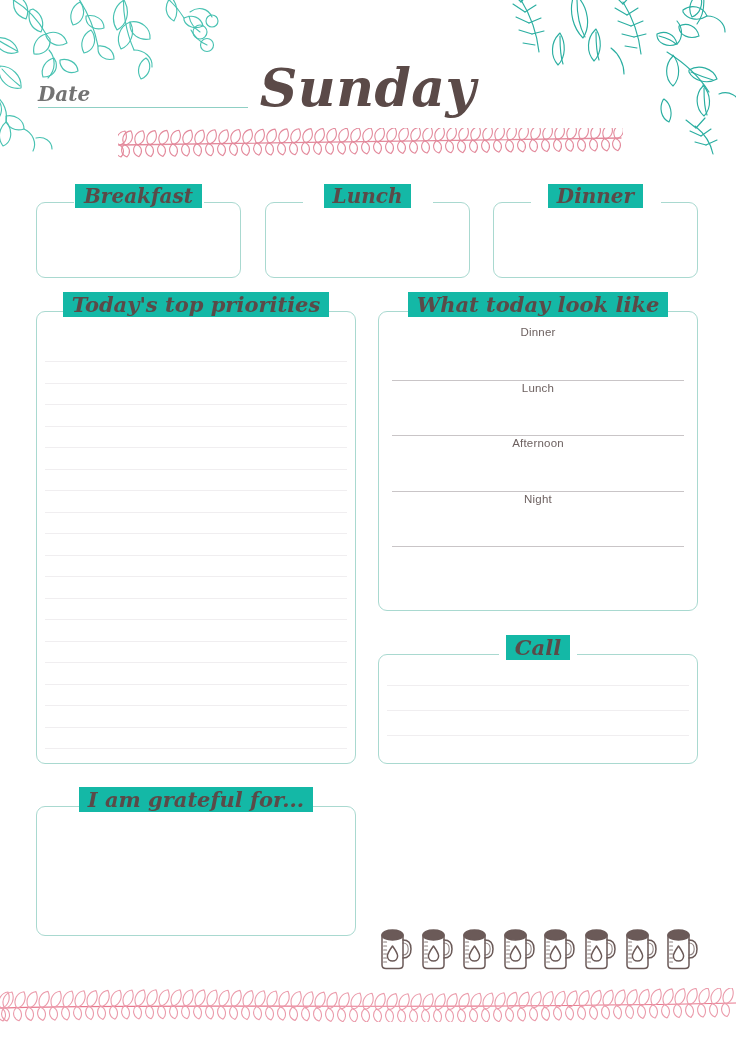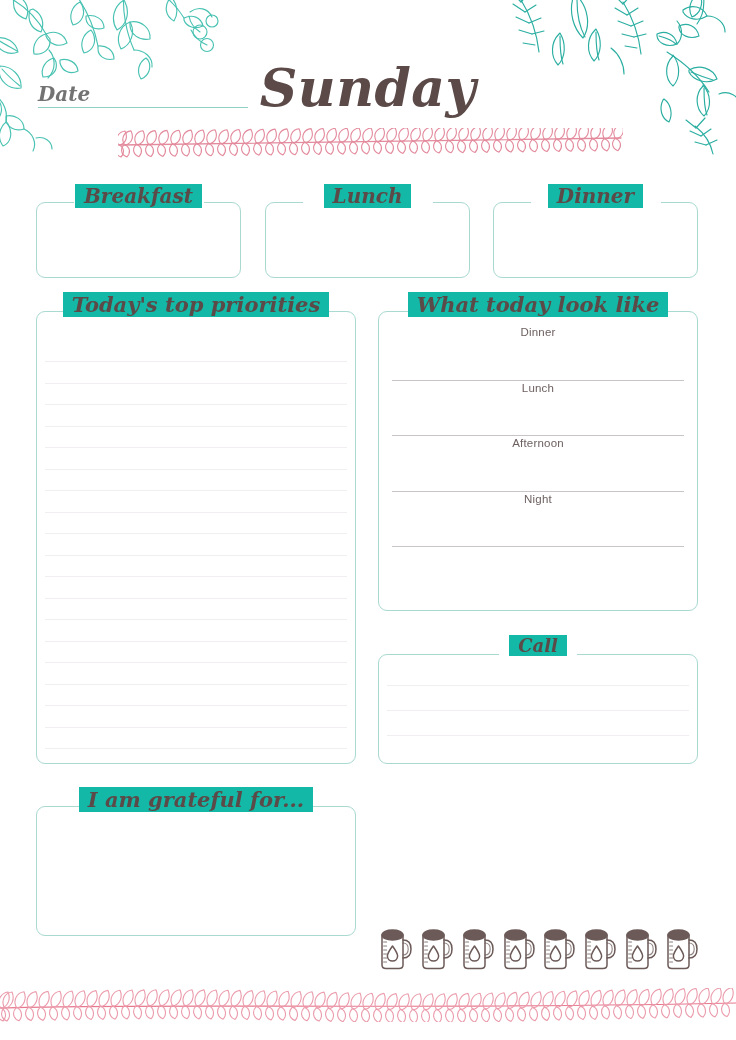--- a/index.html
+++ b/index.html
@@ -74,21 +74,21 @@
     white-space: nowrap;
   }
   .sec .heading span {
     background: #14b8a6;
     padding: 0 9px;
   }
   .sec.meal .heading { font-size: 20px; top: -16px; }
   .sec.meal .notch { width: 130px; }
   .sec.big .heading { font-size: 21px; top: -17px; }
   .sec.big .notch { width: 230px; }
-  .sec.small .heading { font-size: 18px; top: -17px; }
+  .sec.small .heading { font-size: 21px; top: -17px; }
   .sec.small .notch { width: 90px; }
 
   
   .rules { position: absolute; left: 9px; right: 9px; top: 0; bottom: 0; }
   .rules .r {
     position: absolute; left: 0; right: 0;
     border-bottom: 1px solid #f0eef0;
   }
 
   

